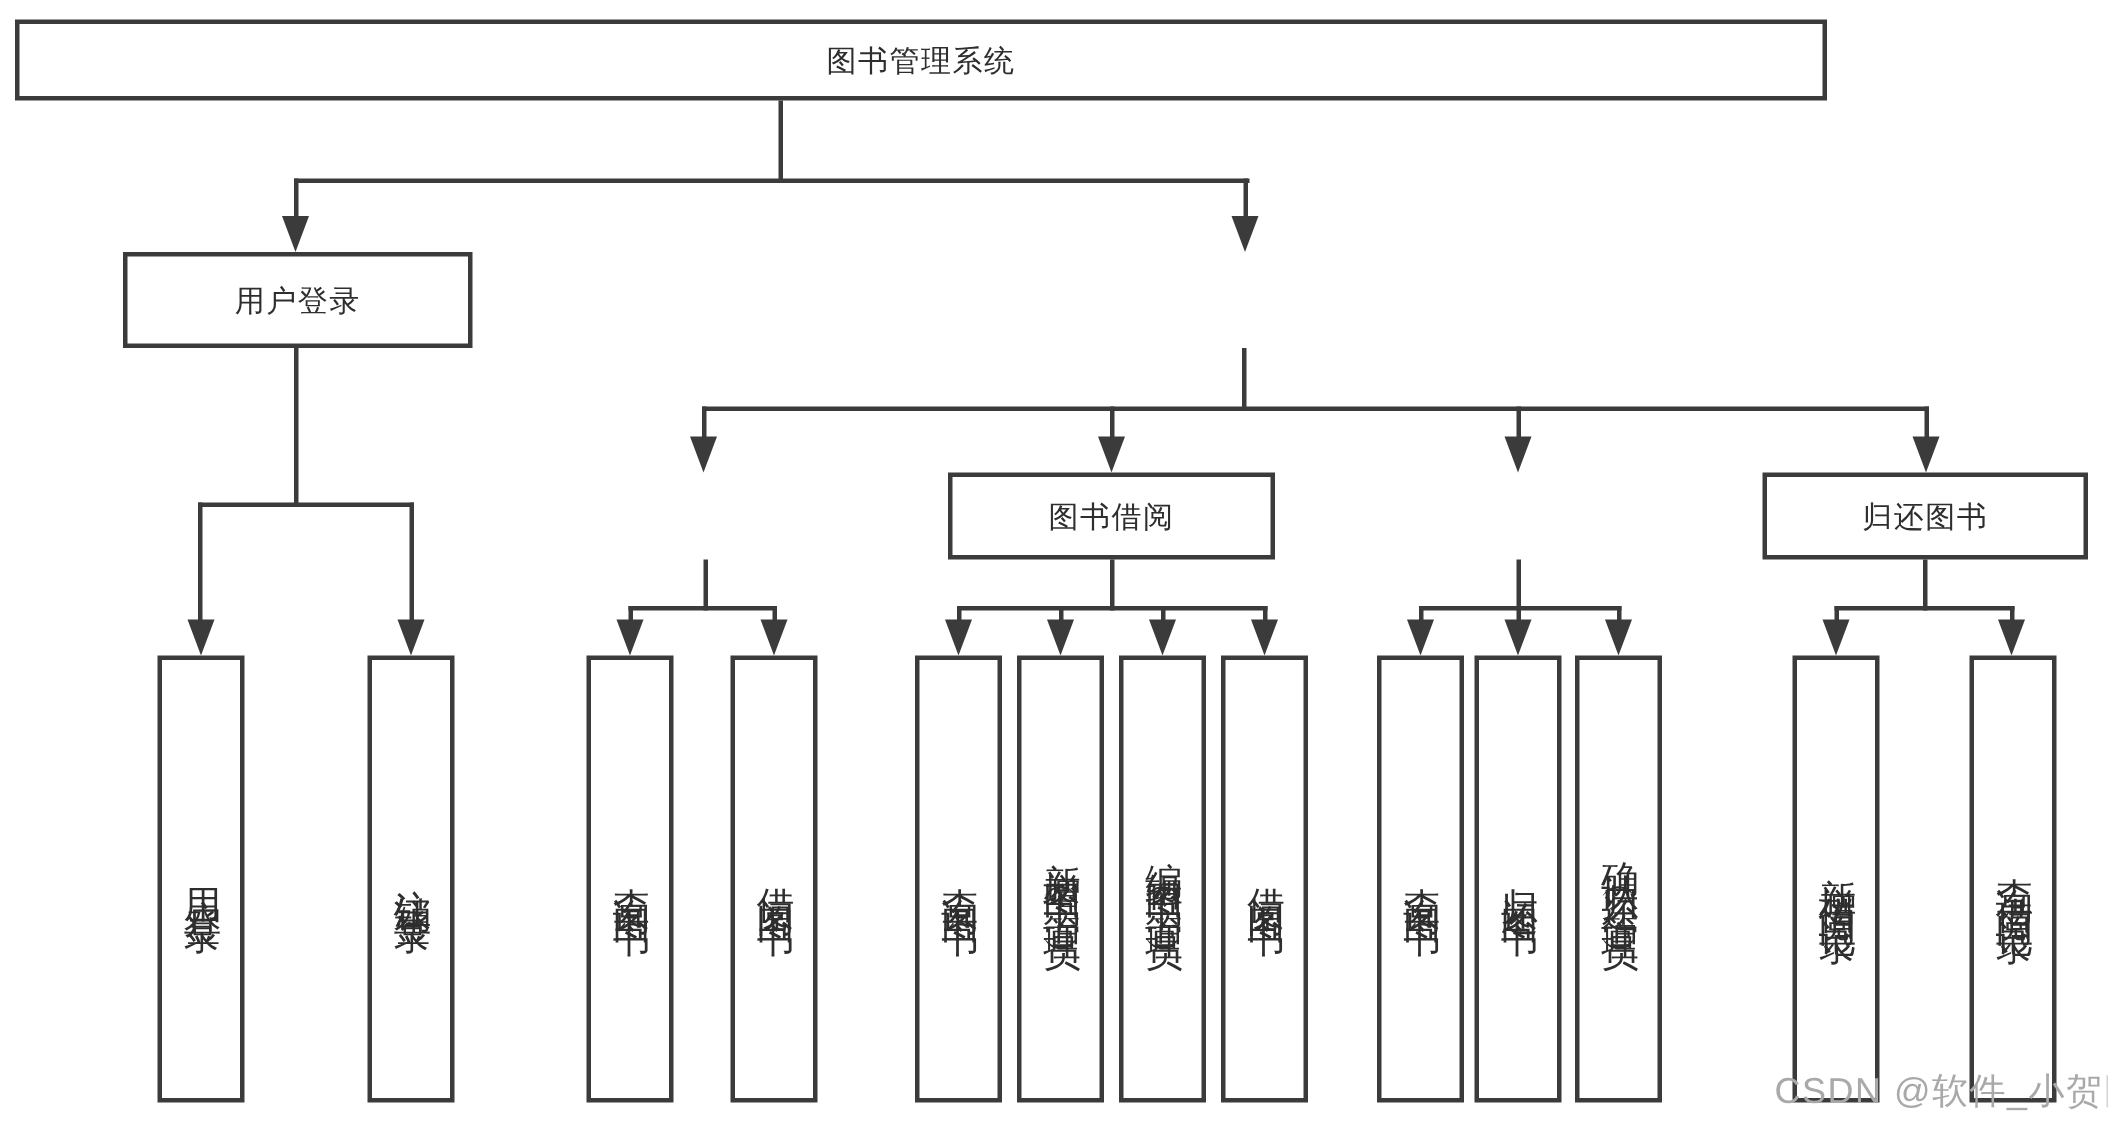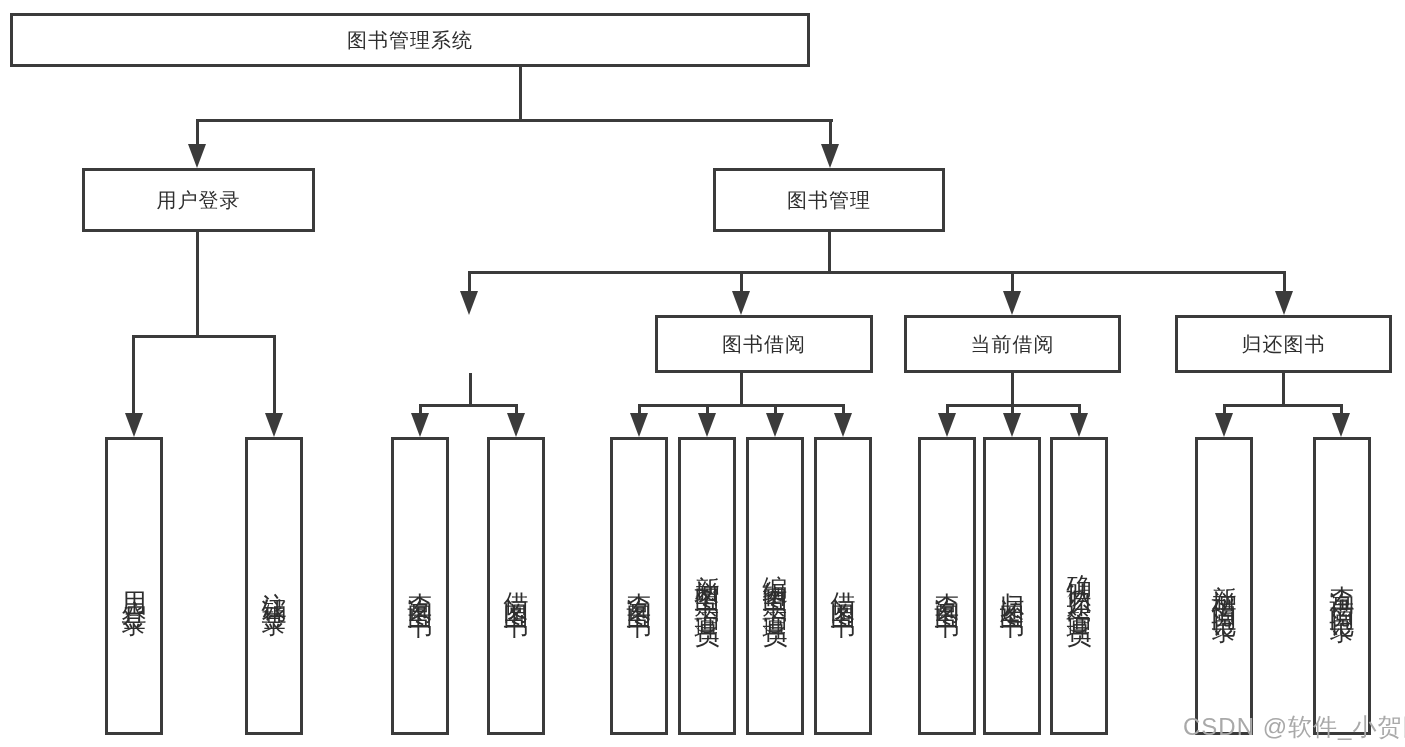--- a/index.html
+++ b/index.html
@@ -74,61 +74,55 @@
     letter-spacing: 1px;
     z-index: 10;
     white-space: nowrap;
   }
 </style>
 </head>
 <body>
 
 <div class="stage">
 
-  <div class="node" style="left:10px; top:13px; width:800px; height:54px;justify-content:center;">
+  <div class="node" style="left:10px; top:13px; width:1208px; height:54px;justify-content:center;">
     <span>图书管理系统</span>
   </div>
 
   <div class="vline" style="left:519px; top:67px; height:54px;"></div>
   <div class="hline" style="left:196px; top:119px; width:637px;"></div>
   <div class="vline" style="left:196px; top:119px; height:30px;"></div>
   <div class="arrow" style="left:188px; top:144px;"></div>
   <div class="vline" style="left:829px; top:119px; height:30px;"></div>
   <div class="arrow" style="left:821px; top:144px;"></div>
 
   <div class="node" style="left:82px; top:168px; width:233px; height:64px;">
     <span>用户登录</span>
-  </div>
-  <div class="node" style="left:713px; top:168px; width:232px; height:64px;">
-    <span>图书管理</span>
   </div>
 
   <div class="vline" style="left:196px; top:232px; height:106px;"></div>
   <div class="hline" style="left:132px; top:335px; width:144px;"></div>
   <div class="vline" style="left:132px; top:335px; height:84px;"></div>
   <div class="arrow" style="left:125px; top:413px;"></div>
   <div class="vline" style="left:273px; top:335px; height:84px;"></div>
   <div class="arrow" style="left:265px; top:413px;"></div>
 
   <div class="vline" style="left:828px; top:232px; height:42px;"></div>
   <div class="hline" style="left:468px; top:271px; width:818px;"></div>
   <div class="vline" style="left:468px; top:271px; height:24px;"></div>
   <div class="arrow" style="left:460px; top:291px;"></div>
   <div class="vline" style="left:740px; top:271px; height:24px;"></div>
   <div class="arrow" style="left:732px; top:291px;"></div>
   <div class="vline" style="left:1011px; top:271px; height:24px;"></div>
   <div class="arrow" style="left:1003px; top:291px;"></div>
   <div class="vline" style="left:1283px; top:271px; height:24px;"></div>
   <div class="arrow" style="left:1275px; top:291px;"></div>
 
-  <div class="node" style="left:632px; top:315px; width:218px; height:58px;margin-left:23px;">
+  <div class="node" style="left:632px; top:315px; width:218px; height:58px;">
     <span>图书借阅</span>
-  </div>
-  <div class="node" style="left:904px; top:315px; width:217px; height:58px;">
-    <span>当前借阅</span>
   </div>
   <div class="node" style="left:1175px; top:315px; width:217px; height:58px;">
     <span>归还图书</span>
   </div>
 
   <div class="vline" style="left:469px; top:373px; height:34px;"></div>
   <div class="hline" style="left:419px; top:404px; width:99px;"></div>
   <div class="vline" style="left:419px; top:404px; height:14px;"></div>
   <div class="arrow" style="left:411px; top:413px;"></div>
   <div class="vline" style="left:515px; top:404px; height:14px;"></div>

